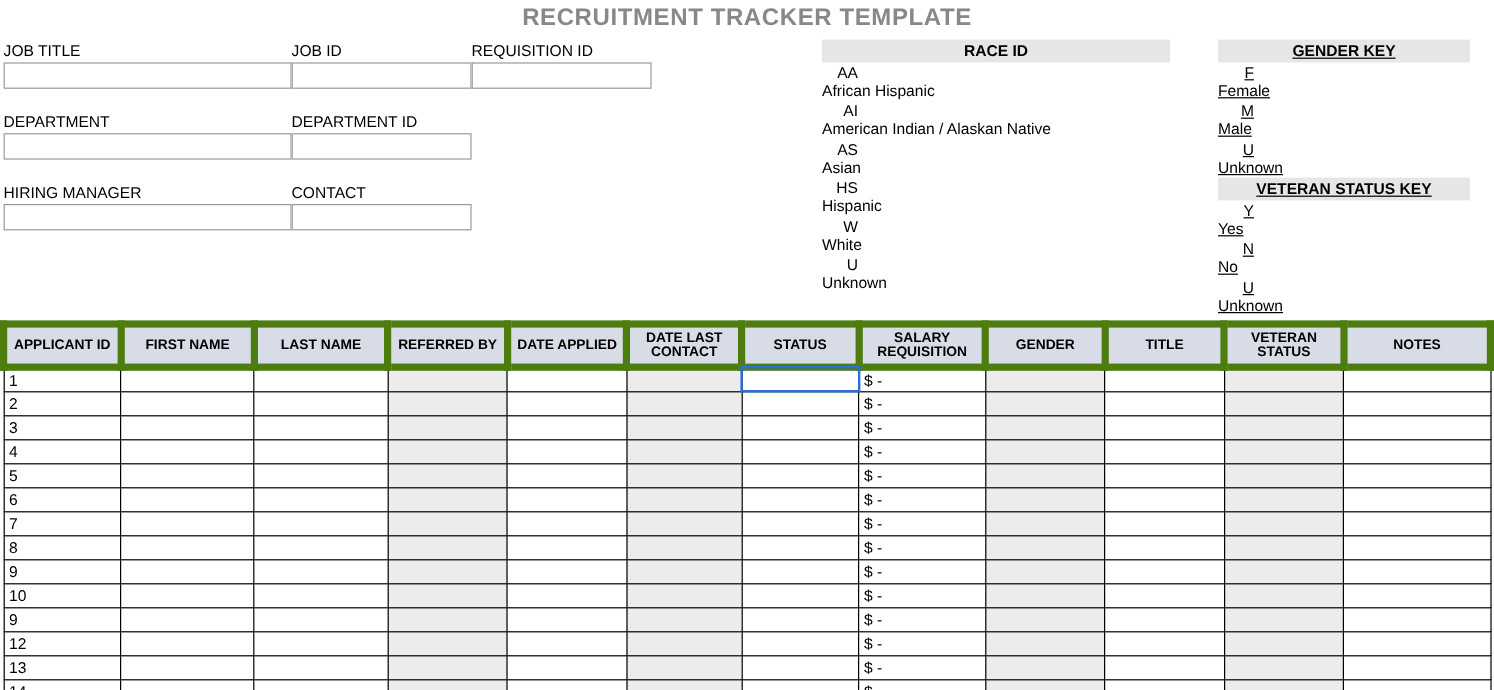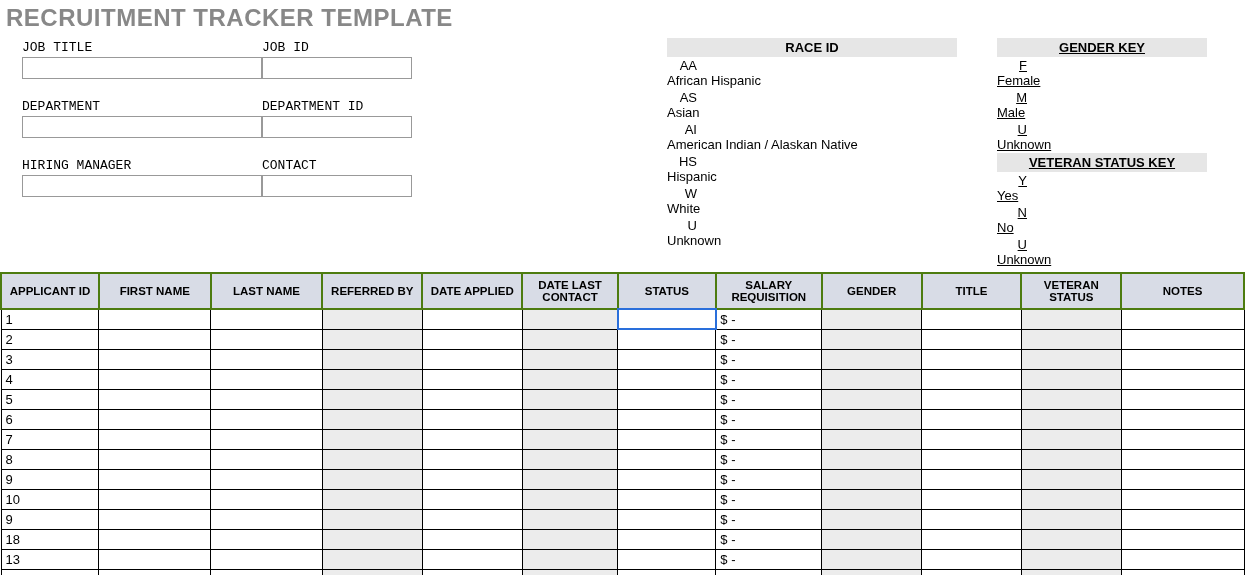--- a/index.html
+++ b/index.html
@@ -6,33 +6,33 @@
   body {
     margin: 0;
     padding: 0;
     font-family: Arial, sans-serif;
     font-size: 12px;
     color: #000;
     background: #fff;
     width: 1245px;
   }
   .title {
-    font-size: 24px;
+    font-size: 20px;
     font-weight: bold;
     color: #888;
     padding: 4px 6px 6px 6px;
     letter-spacing: 0.5px;
+    text-align: center;
   }
   .top {
     display: flex;
     flex-direction: row;
   }
   .left {
-    padding: 0 22px;
-    font-family: Liberation Mono, monospace;
+    padding: 0 3px;
   }
   .field-row {
     display: flex;
     flex-direction: row;
     margin-bottom: 18px;
   }
   .field { display:flex; flex-direction:column; }
   .field-label {
     font-size: 13px;
     padding: 2px 0;
@@ -42,21 +42,21 @@
     height: 22px;
     background:#fff;
   }
   .w240 { width: 240px; }
   .w150 { width: 150px; }
   .keys {
     margin-left: auto;
     display:flex;
     flex-direction:row;
     gap: 40px;
-    padding-right: 38px;
+    padding-right: 20px;
   }
   .key-col { }
   .key-header {
     background: #e6e6e6;
     font-weight: bold;
     text-align: center;
     padding: 2px 0;
     font-size: 13px;
   }
   .key-row { display:flex; flex-direction:column; padding: 1px 0; font-size:13px; }
@@ -65,21 +65,21 @@
   .key-col.race { width: 290px; }
   .key-col.right { width: 210px; text-decoration: underline; }
 
   table.grid {
     border-collapse: collapse;
     width: 1245px;
     margin-top: 4px;
   }
   table.grid th {
     background: #d8dce6;
-    border: 2px solid #4d7c0f;
+    border: 6px solid #4d7c0f;
     font-size: 11.5px;
     font-weight: bold;
     padding: 3px 2px;
     text-align: center;
     height: 36px;
     vertical-align: middle;
   }
   table.grid td {
     border: 1px solid #000;
     height: 20px;
@@ -106,20 +106,24 @@
   <div class="left">
     <div class="field-row">
       <div class="field">
         <div class="field-label">JOB TITLE</div>
         <div class="field-input w240"></div>
       </div>
       <div class="field">
         <div class="field-label">JOB ID</div>
         <div class="field-input w150"></div>
       </div>
+      <div class="field">
+        <div class="field-label">REQUISITION ID</div>
+        <div class="field-input w150"></div>
+      </div>
     </div>
     <div class="field-row">
       <div class="field">
         <div class="field-label">DEPARTMENT</div>
         <div class="field-input w240"></div>
       </div>
       <div class="field">
         <div class="field-label">DEPARTMENT ID</div>
         <div class="field-input w150"></div>
       </div>
@@ -138,26 +142,26 @@
 
   <div class="keys">
     <div class="key-col race">
       <div class="key-header">RACE ID</div>
       <div id="race-items">
           <div class="key-row">
             <div class="key-code">AA</div>
             <div class="key-desc">African Hispanic</div>
           </div>
           <div class="key-row">
+            <div class="key-code">AI</div>
+            <div class="key-desc">American Indian / Alaskan Native</div>
+          </div>
+          <div class="key-row">
             <div class="key-code">AS</div>
             <div class="key-desc">Asian</div>
-          </div>
-          <div class="key-row">
-            <div class="key-code">AI</div>
-            <div class="key-desc">American Indian / Alaskan Native</div>
           </div>
           <div class="key-row">
             <div class="key-code">HS</div>
             <div class="key-desc">Hispanic</div>
           </div>
           <div class="key-row">
             <div class="key-code">W</div>
             <div class="key-desc">White</div>
           </div>
           <div class="key-row">
@@ -371,21 +375,21 @@
         <td class="col-da"></td>
         <td class="col-dlc dlc"></td>
         <td class="col-status"></td>
         <td class="col-sal">$ -</td>
         <td class="col-gender gender"></td>
         <td class="col-race"></td>
         <td class="col-vet veteran"></td>
         <td class="col-notes"></td>
       </tr>
       <tr>
-        <td class="col-id rowidx">18</td>
+        <td class="col-id rowidx">12</td>
         <td class="col-fn"></td>
         <td class="col-ln"></td>
         <td class="col-ref ref"></td>
         <td class="col-da"></td>
         <td class="col-dlc dlc"></td>
         <td class="col-status"></td>
         <td class="col-sal">$ -</td>
         <td class="col-gender gender"></td>
         <td class="col-race"></td>
         <td class="col-vet veteran"></td>

